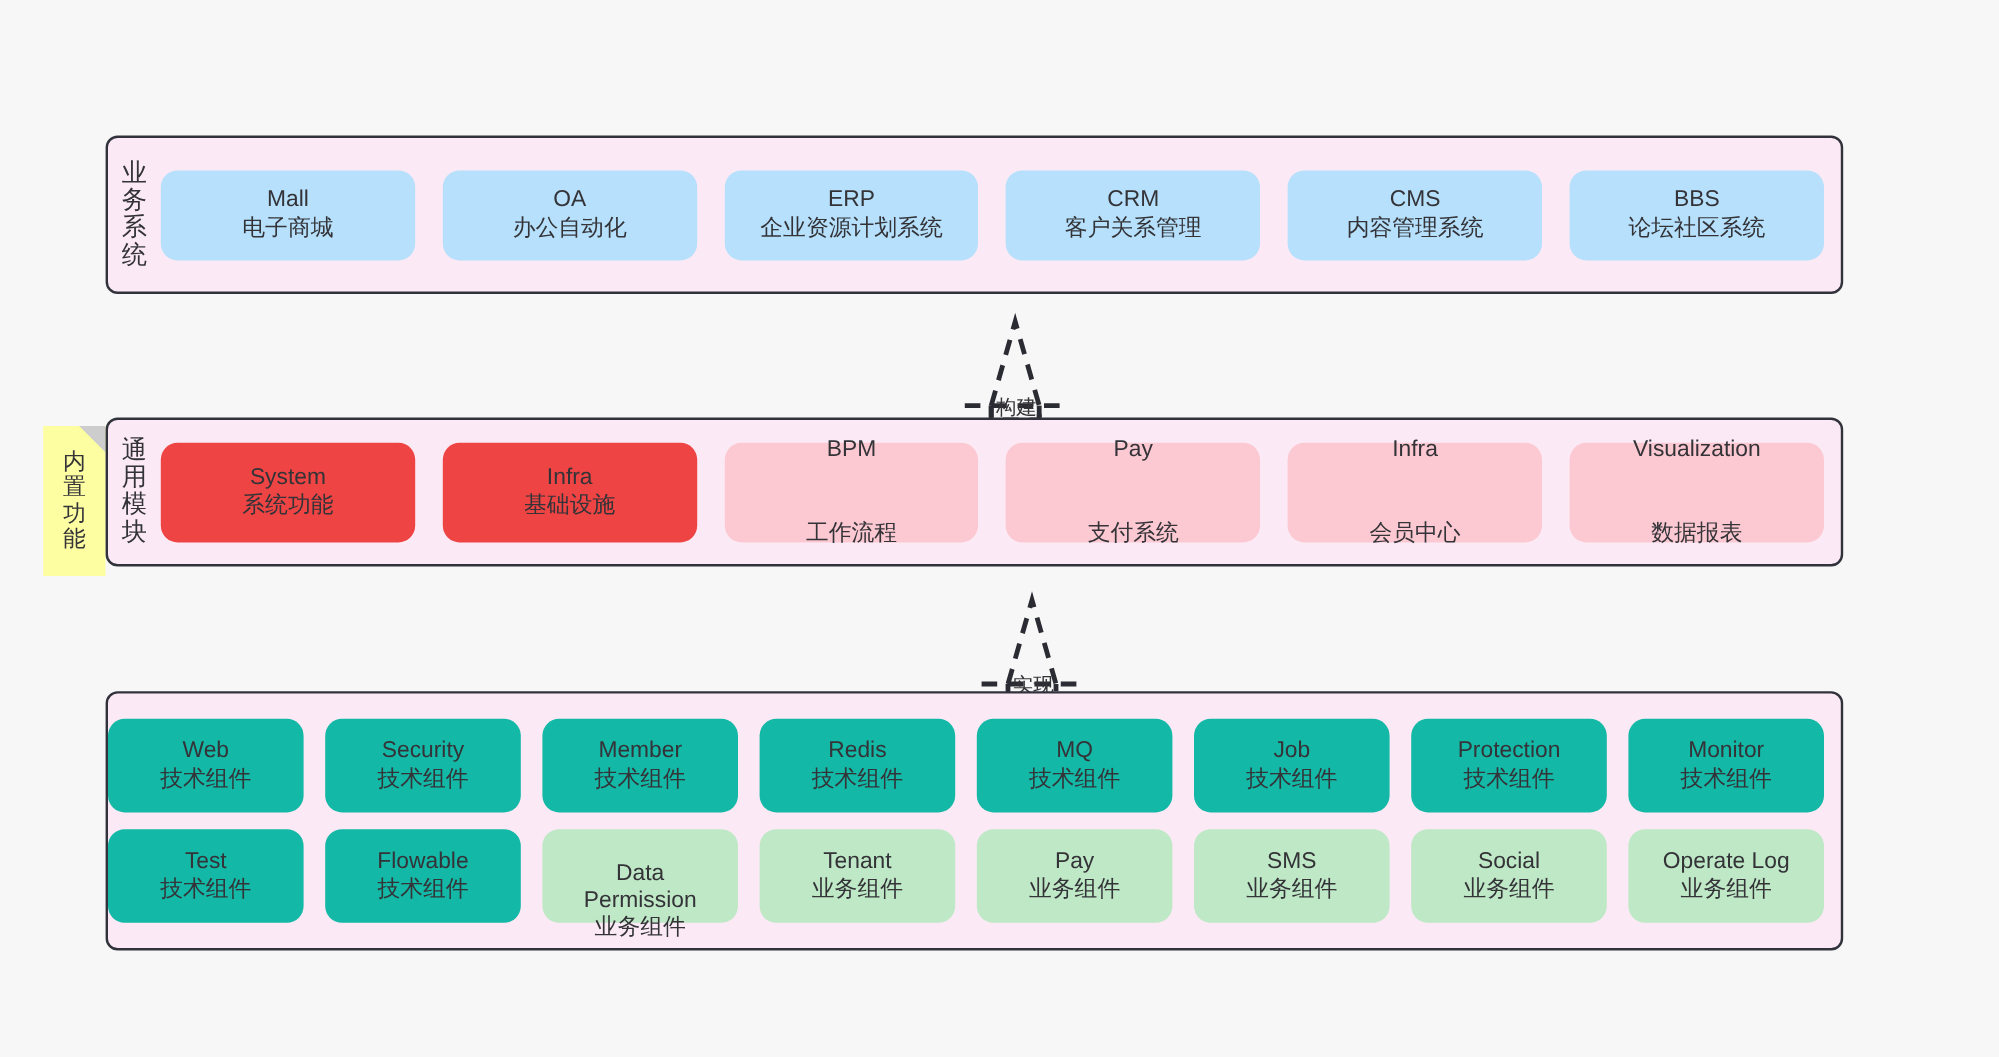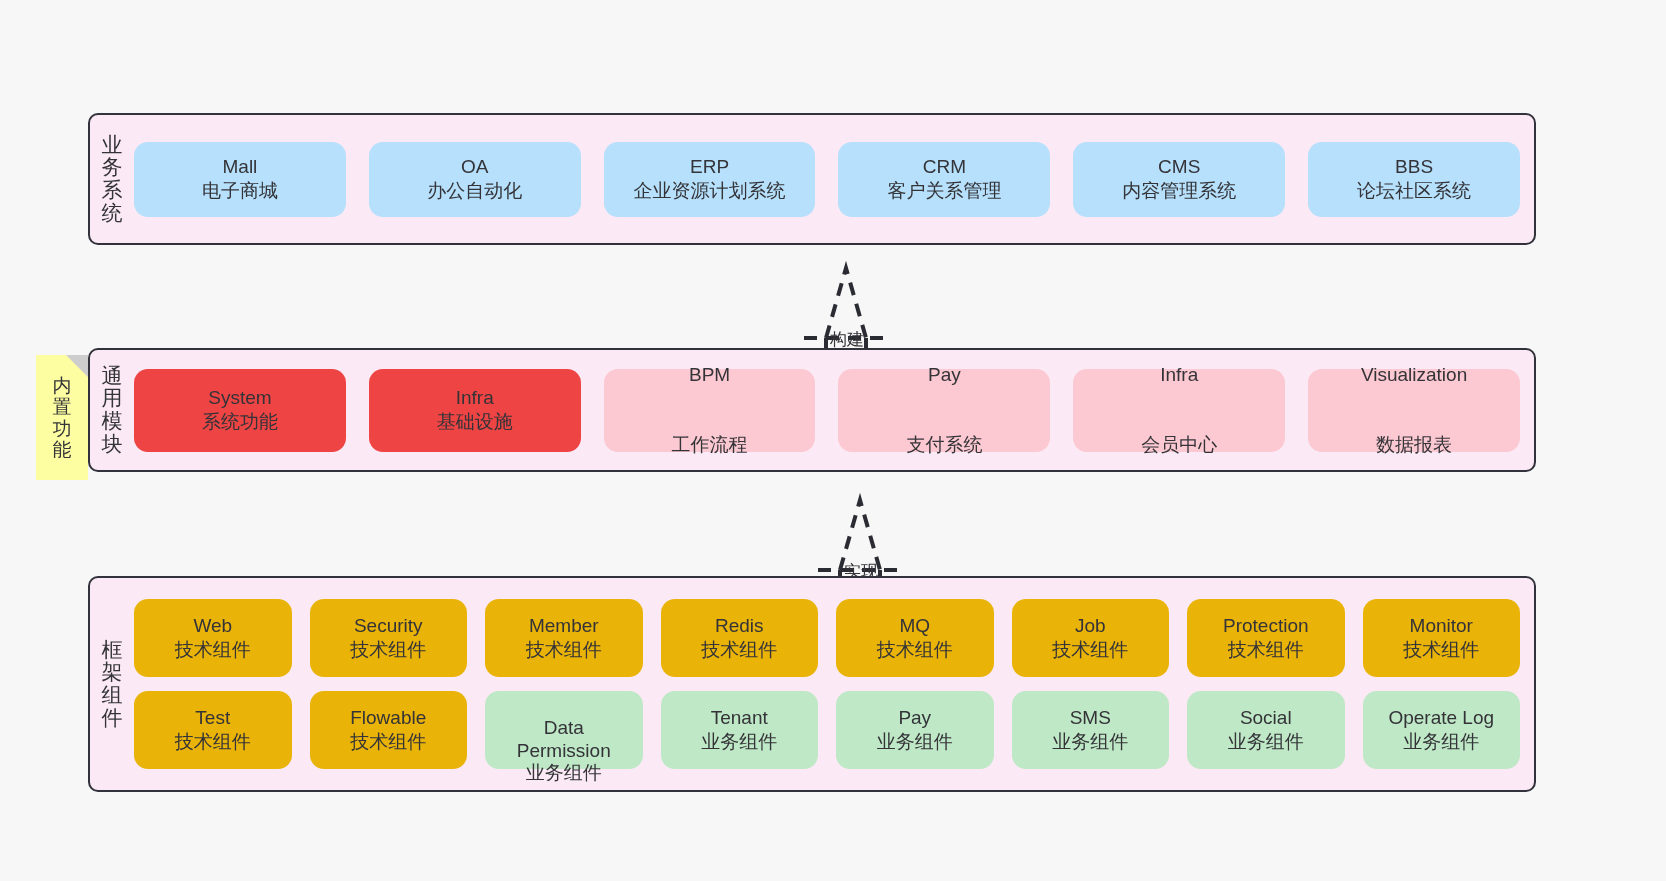--- a/index.html
+++ b/index.html
@@ -84,21 +84,21 @@
   .node .t1 { display: block; }
   .node .t2 { display: block; }
 
   .h-row1 .node { height: 75px; }
   .h-row2 .node { height: 83px; }
   .h-row3 .node { height: 78px; }
 
   .c-blue        { background: #b6e0fb; }
   .c-red         { background: #ef4444; }
   .c-pink        { background: #fcc9d2; gap: 45px; }
-  .c-green       { background: #eab308; }
+  .c-green       { background: #14b8a6; }
   .c-lightgreen  { background: #bfe8c6; }
 
   
   .sticky {
     position: absolute;
     background: #fdfda2;
     width: 52px;
     box-sizing: border-box;
     display: flex;
     align-items: center;
@@ -239,23 +239,20 @@
     <div class="arrow-label" style="left:74px; top:70px;">实现</div>
   </div>
   <div class="arrow" style="left:770px; top:570px; width:180px; height:24px;">
     <svg width="180" height="24" viewBox="0 0 180 24" fill="none">
       <path d="M70 0 L70 16 L110 16 L110 0" stroke="#2b2b33" stroke-width="4" stroke-dasharray="13 9" fill="none"></path>
     </svg>
   </div>
 
 
   <div class="layer h-row3" style="left:88px; top:576px; width:1448px; height:216px;">
-    <div class="layer-label">
-      <span>框架组件</span>
-    </div>
     <div class="layer-body">
 
       <div class="node-row" style="gap:18px;">
         <div class="node c-green">
           <span class="t1">Web</span>
           <span class="t2">技术组件</span>
         </div>
         <div class="node c-green">
           <span class="t1">Security</span>
           <span class="t2">技术组件</span>

